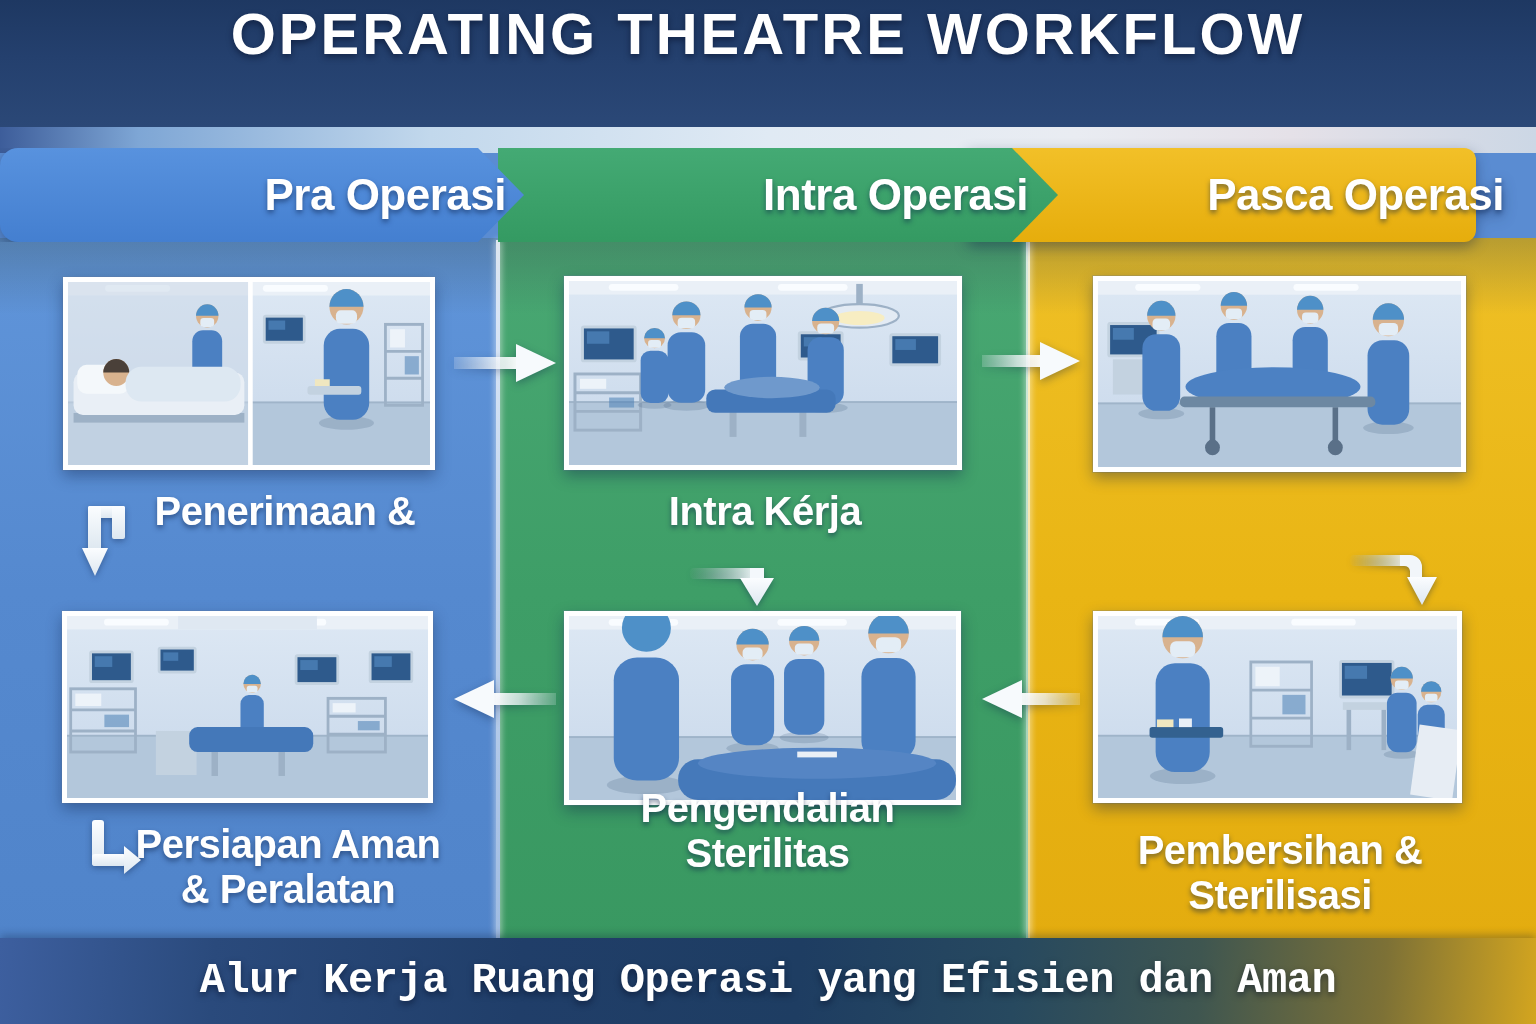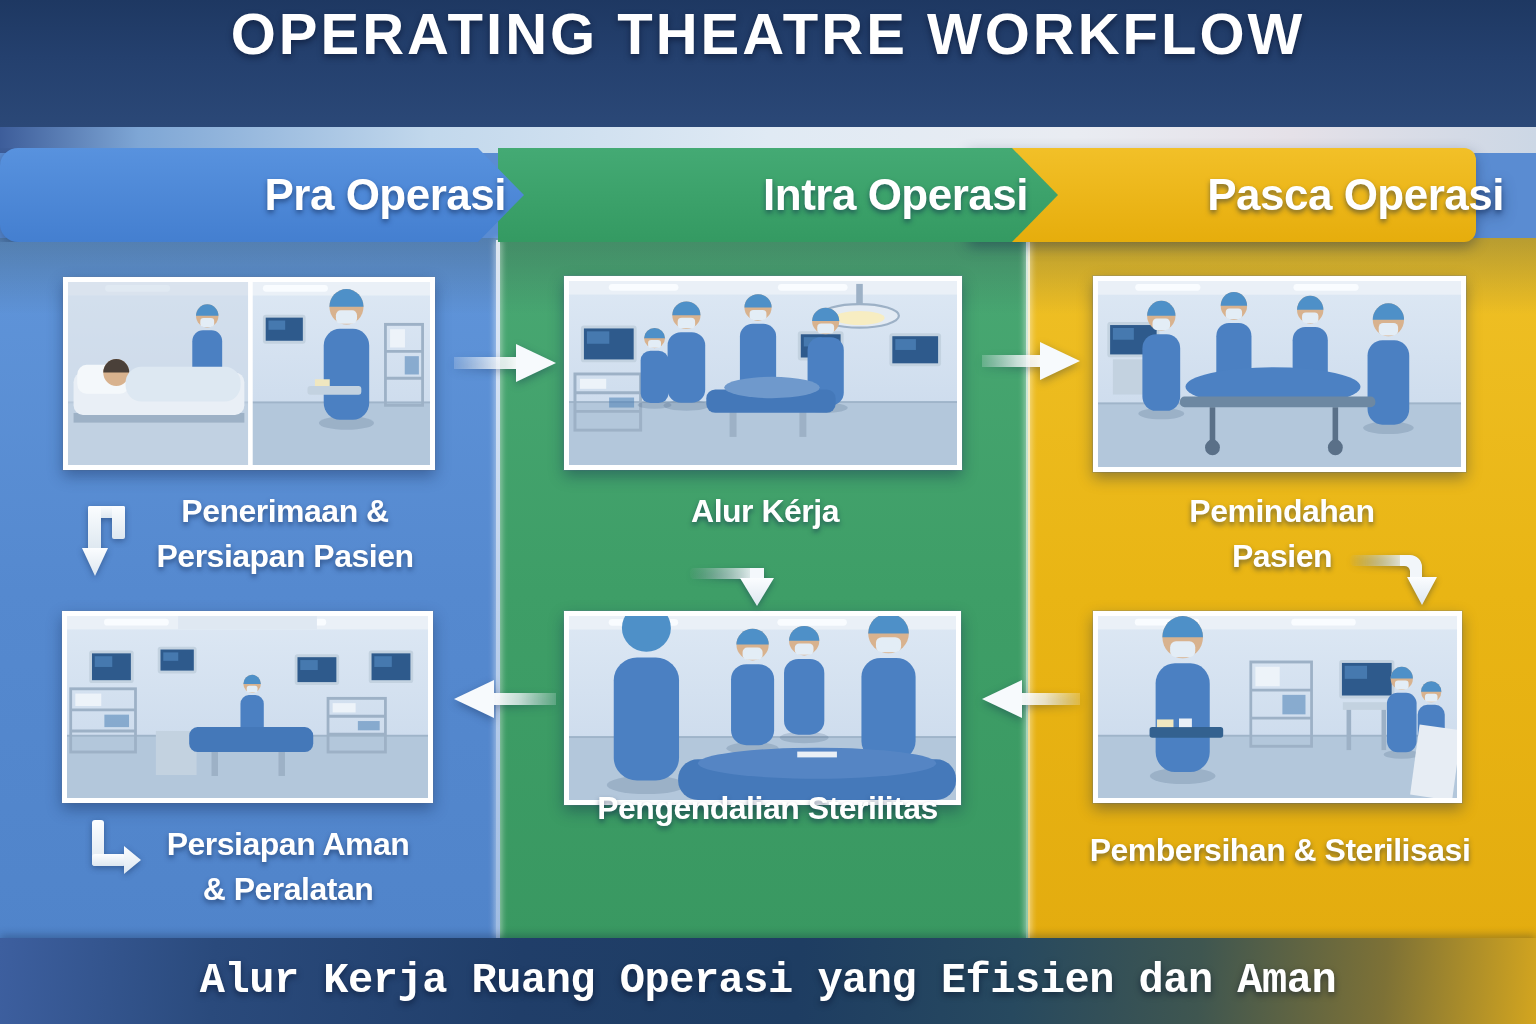--- a/index.html
+++ b/index.html
@@ -50,21 +50,21 @@
     box-shadow:0 6px 14px rgba(15,35,75,.4),0 0 0 1px rgba(110,130,160,.25);}
   .photo svg{display:block;width:100%;height:100%;}
   .photo.p1{left:63px;top:277px;width:372px;height:193px;}
   .photo.p2{left:564px;top:276px;width:398px;height:194px;}
   .photo.p3{left:1093px;top:276px;width:373px;height:196px;}
   .photo.p4{left:62px;top:611px;width:371px;height:192px;}
   .photo.p5{left:564px;top:611px;width:397px;height:194px;}
   .photo.p6{left:1093px;top:611px;width:369px;height:192px;}
 
   
-  .caption{position:absolute;z-index:2;color:#fff;font-weight:bold;font-size:32px;line-height:45px;
+  .caption{position:absolute;z-index:2;color:#fff;font-weight:bold;font-size:40px;line-height:45px;
     text-align:center;letter-spacing:-0.5px;text-shadow:0 3px 5px rgba(10,30,70,.5);}
   .cap1{left:120px;top:489px;width:330px;}
   .cap2{left:565px;top:489px;width:400px;}
   .cap3{left:1082px;top:489px;width:400px;}
   .cap4{left:128px;top:822px;width:320px;}
   .cap5{left:560px;top:786px;width:415px;}
   .cap6{left:1055px;top:828px;width:450px;}
 
   
   .icon{position:absolute;z-index:3;filter:drop-shadow(0 2px 3px rgba(10,30,70,.4));}
@@ -415,28 +415,23 @@
  </g>
         <rect x="56" y="116" width="80" height="11" rx="3" fill="#33618f"></rect>
         <rect x="64" y="108" width="18" height="8" fill="#f0e7c0"></rect>
         <rect x="88" y="107" width="14" height="9" fill="#e9eff6"></rect>
         <rect x="344" y="116" width="46" height="74" fill="#e7edf4" transform="rotate(8 367 153)"></rect>
       </svg>
     </div>
 
   <div class="caption cap1">
     <div>Penerimaan &amp;</div>
-    <div>Persiapan Pasien</div>
   </div>
   <div class="caption cap2">
-    <div>Alur Kérja</div>
-  </div>
-  <div class="caption cap3">
-    <div>Pemindahan</div>
-    <div>Pasien</div>
+    <div>Intra Kérja</div>
   </div>
   <div class="caption cap4">
     <div>Persiapan Aman</div>
     <div>&amp; Peralatan</div>
   </div>
   <div class="caption cap5">
     <div>Pengendalian Sterilitas</div>
   </div>
   <div class="caption cap6">
     <div>Pembersihan &amp; Sterilisasi</div>

